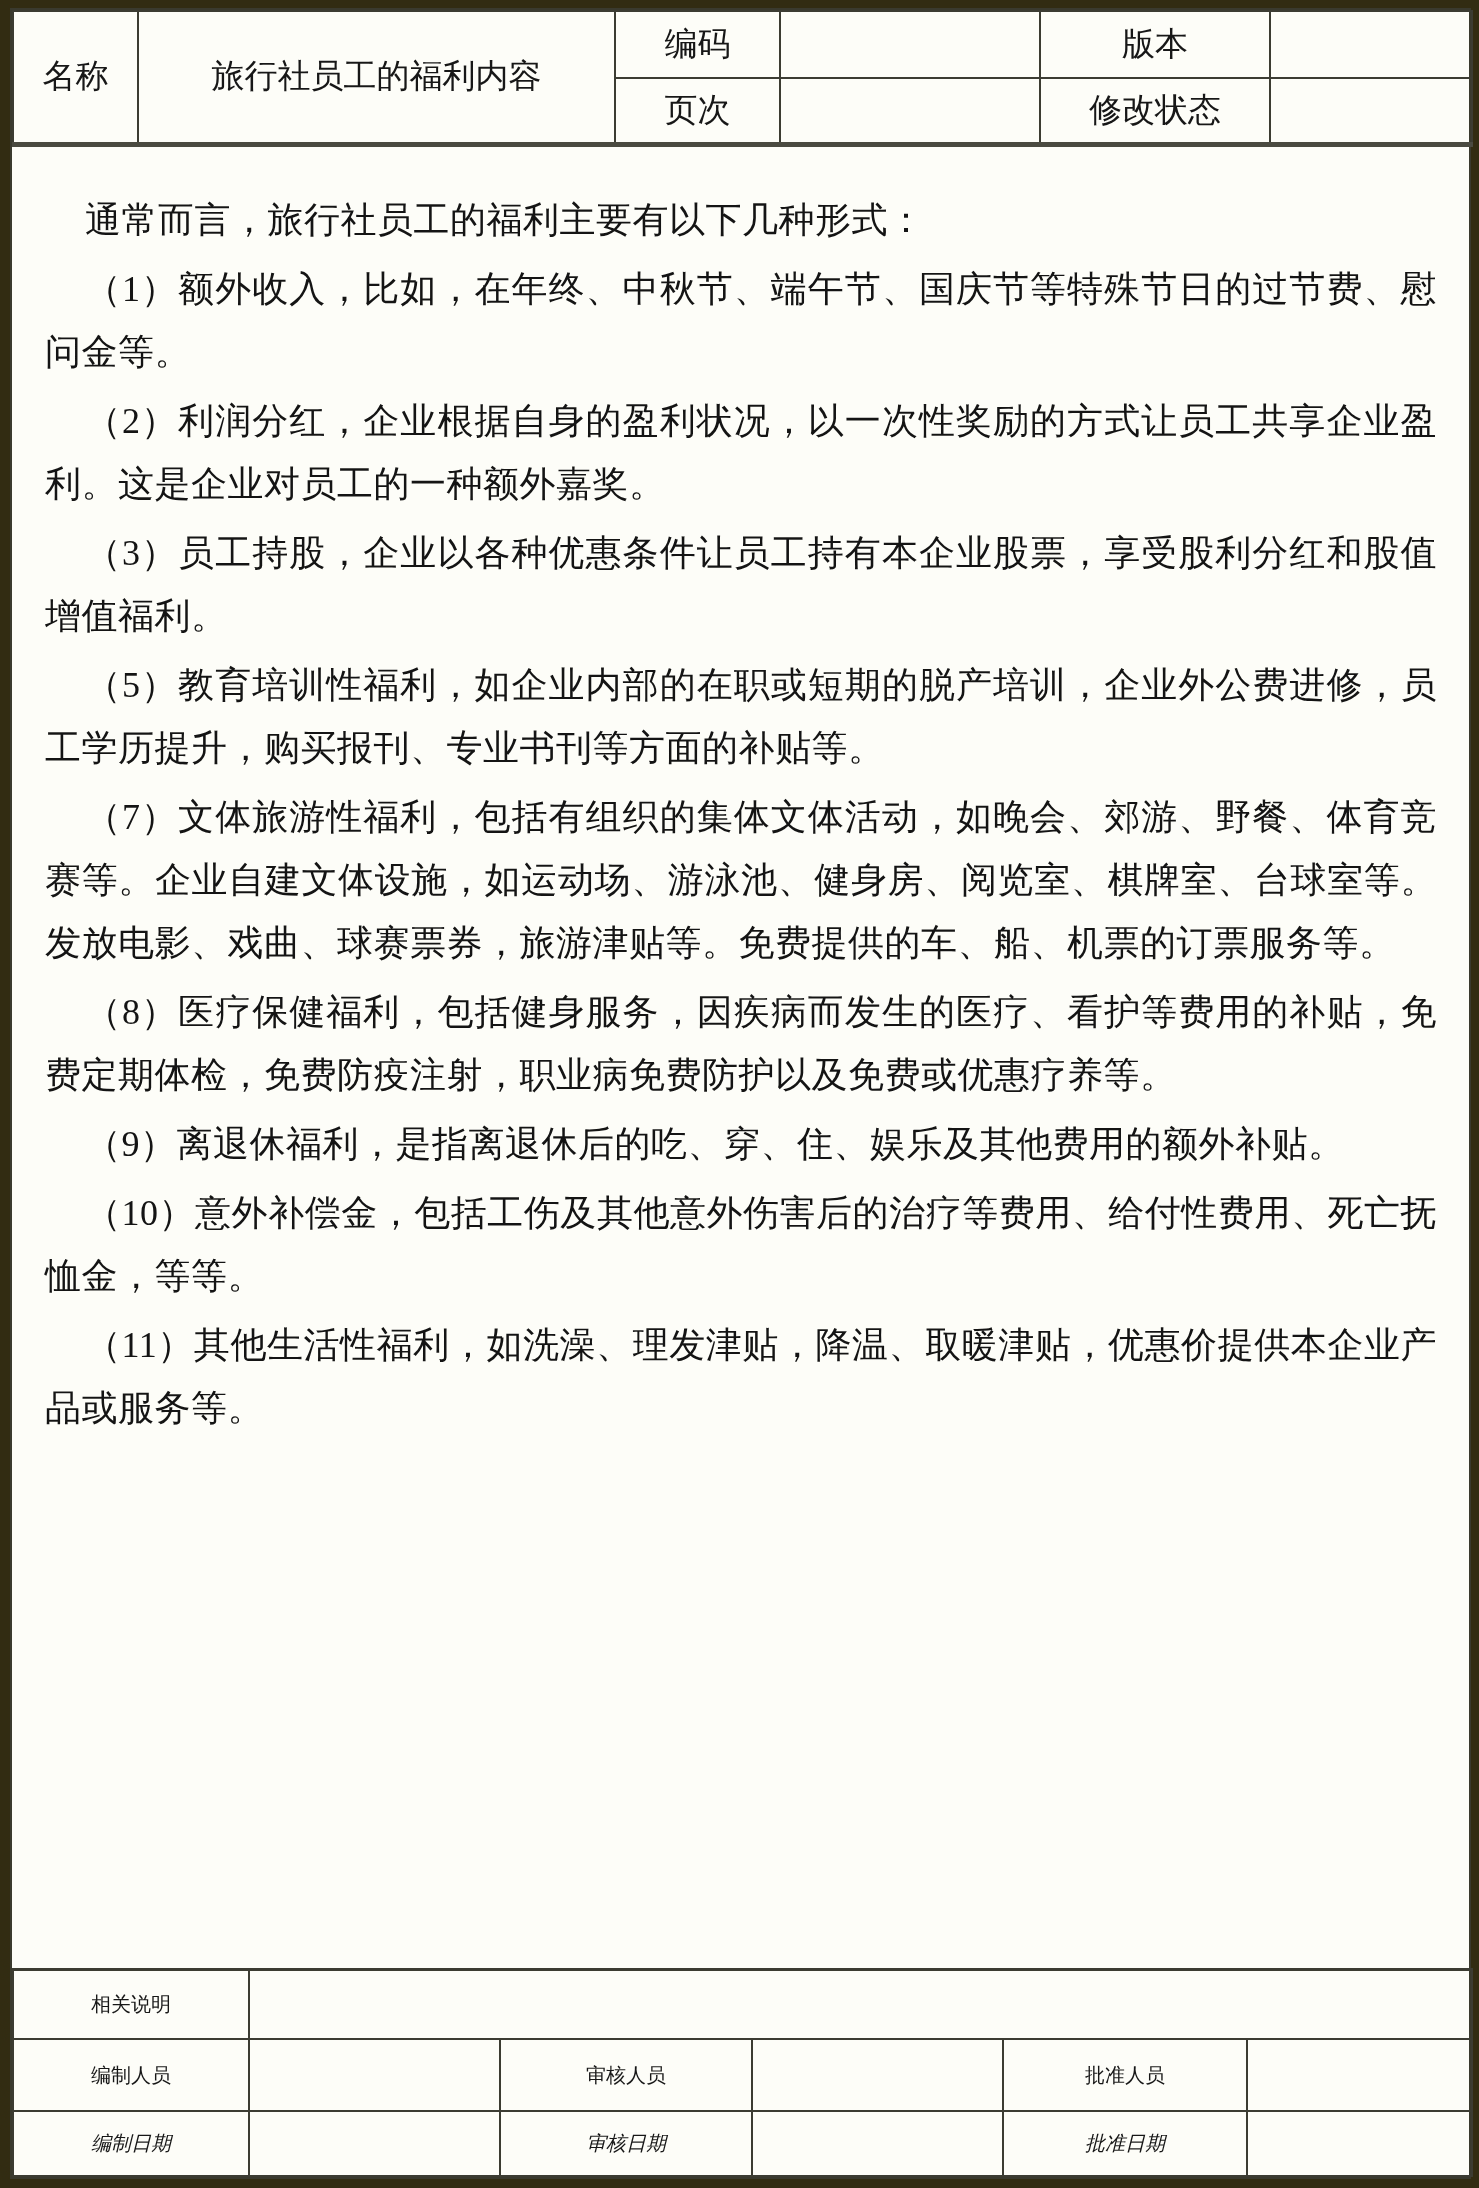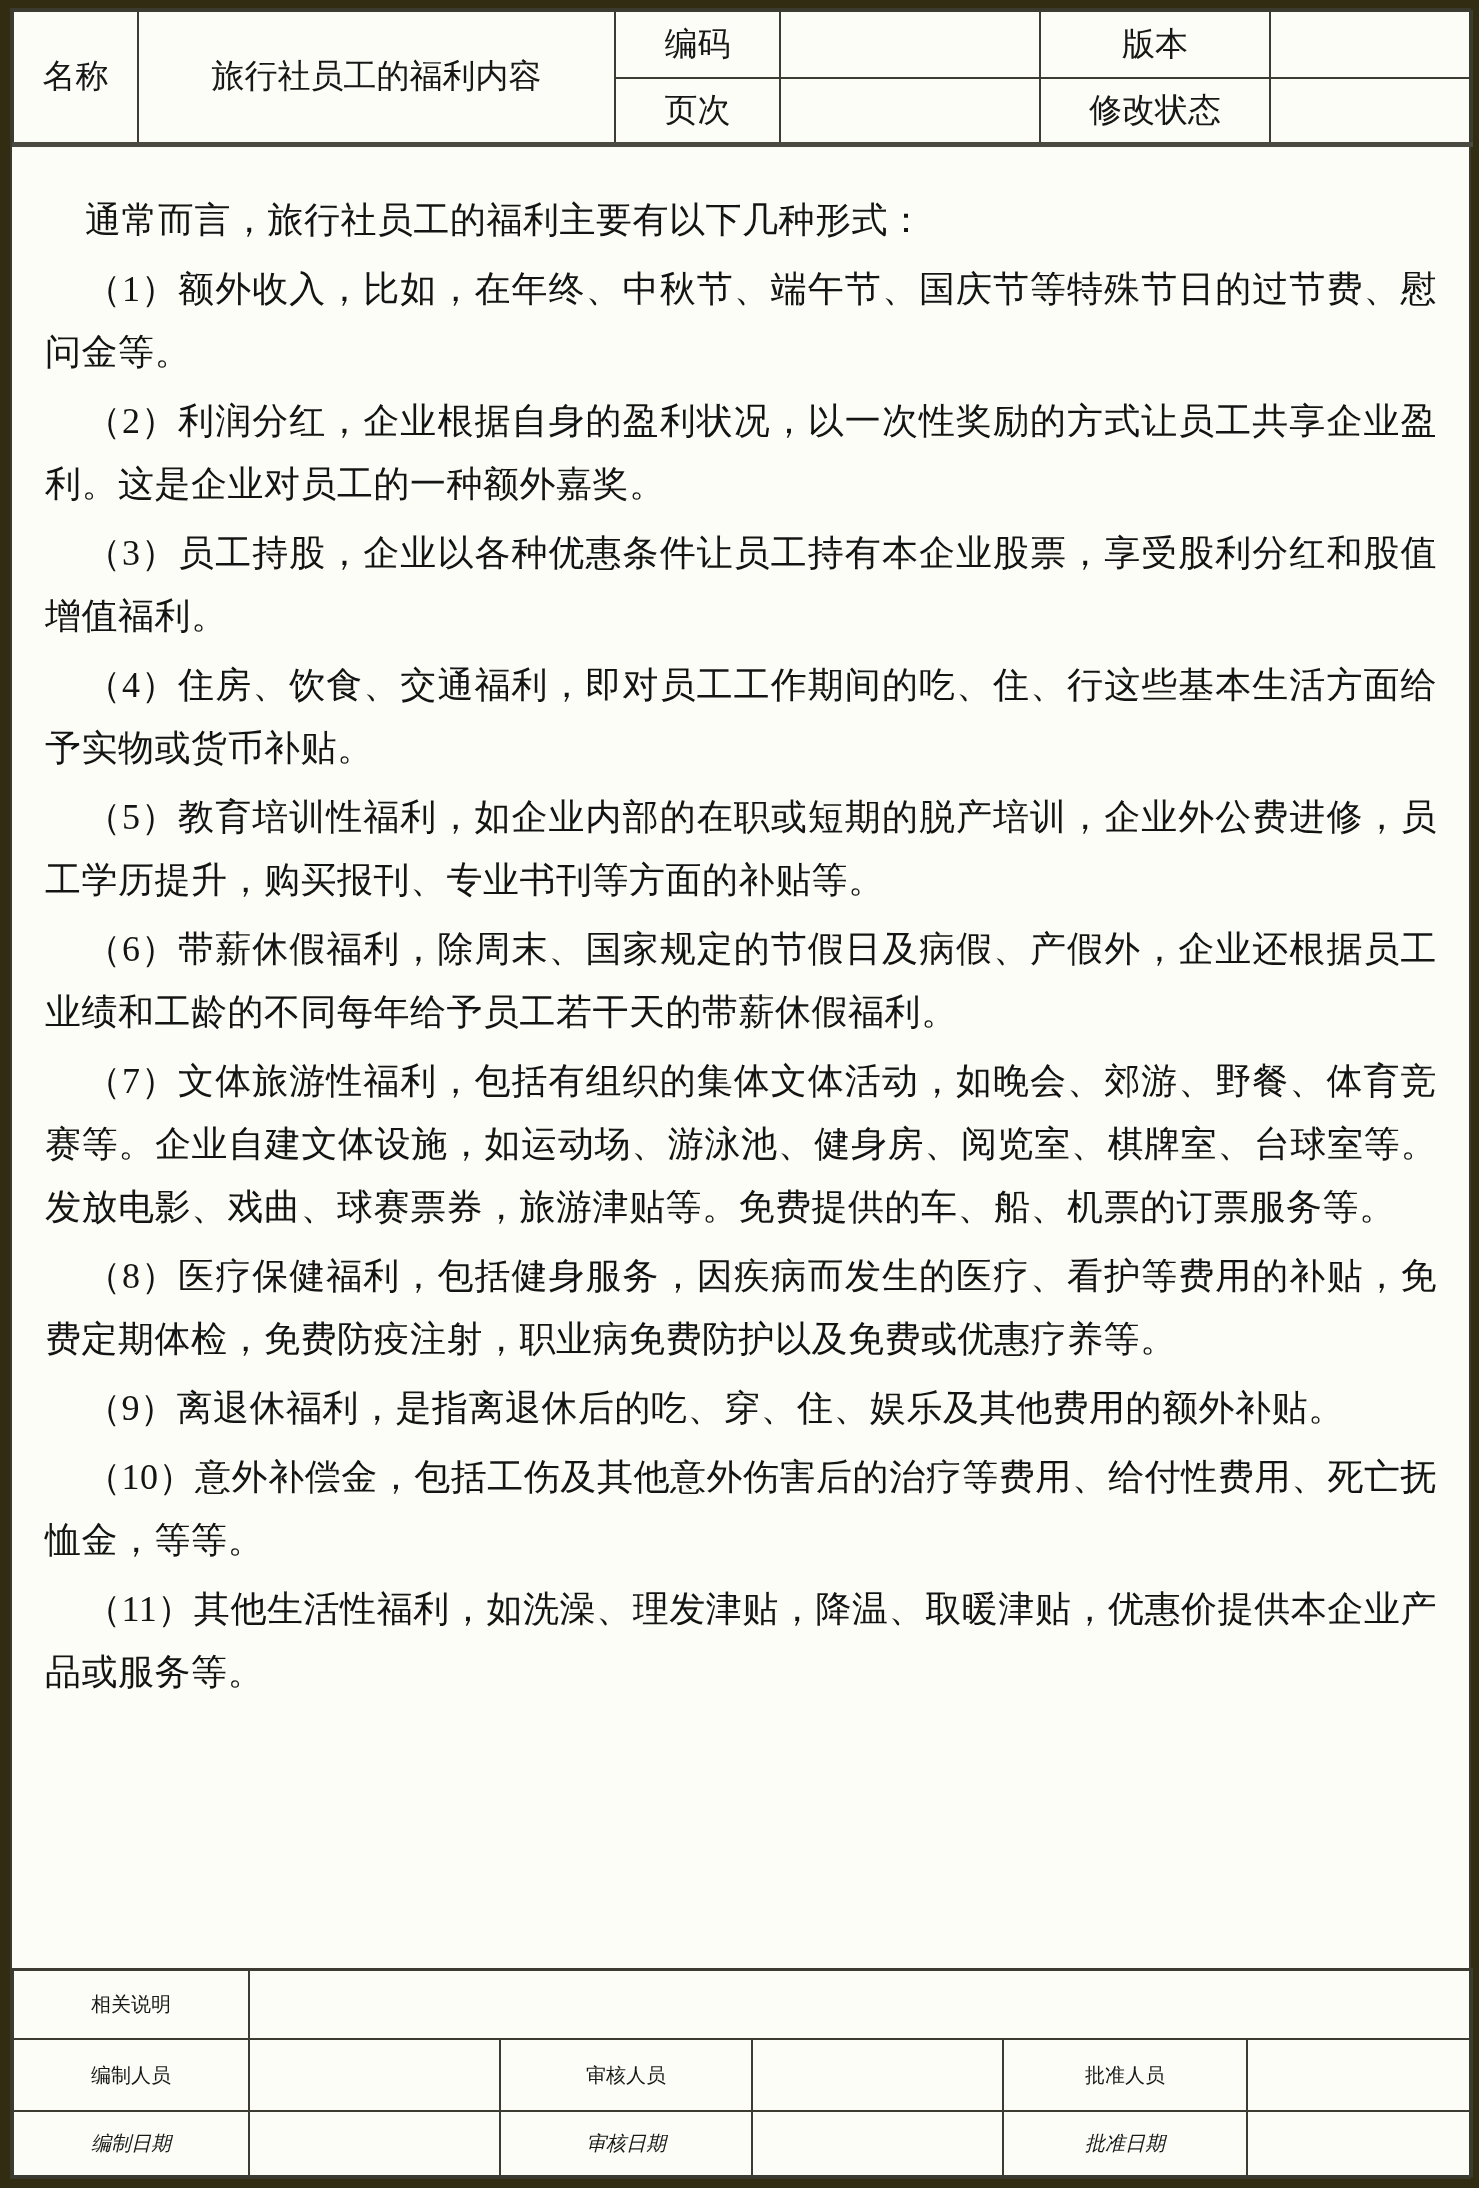--- a/index.html
+++ b/index.html
@@ -83,23 +83,21 @@
         <td></td>
       </tr>
     </tbody>
       </table>
 
     <div class="doc-body">
         <p class="para">通常而言，旅行社员工的福利主要有以下几种形式：</p>
         <p class="para">（1）额外收入，比如，在年终、中秋节、端午节、国庆节等特殊节日的过节费、慰问金等。</p>
         <p class="para">（2）利润分红，企业根据自身的盈利状况，以一次性奖励的方式让员工共享企业盈利。这是企业对员工的一种额外嘉奖。</p>
         <p class="para">（3）员工持股，企业以各种优惠条件让员工持有本企业股票，享受股利分红和股值增值福利。</p>
-        <p class="para">（4）住房、饮食、交通福利，即对员工工作期间的吃、住、行这些基本生活方面给予实物或货币补贴。</p>
         <p class="para">（5）教育培训性福利，如企业内部的在职或短期的脱产培训，企业外公费进修，员工学历提升，购买报刊、专业书刊等方面的补贴等。</p>
-        <p class="para">（6）带薪休假福利，除周末、国家规定的节假日及病假、产假外，企业还根据员工业绩和工龄的不同每年给予员工若干天的带薪休假福利。</p>
         <p class="para">（7）文体旅游性福利，包括有组织的集体文体活动，如晚会、郊游、野餐、体育竞赛等。企业自建文体设施，如运动场、游泳池、健身房、阅览室、棋牌室、台球室等。发放电影、戏曲、球赛票券，旅游津贴等。免费提供的车、船、机票的订票服务等。</p>
         <p class="para">（8）医疗保健福利，包括健身服务，因疾病而发生的医疗、看护等费用的补贴，免费定期体检，免费防疫注射，职业病免费防护以及免费或优惠疗养等。</p>
         <p class="para">（9）离退休福利，是指离退休后的吃、穿、住、娱乐及其他费用的额外补贴。</p>
         <p class="para">（10）意外补偿金，包括工伤及其他意外伤害后的治疗等费用、给付性费用、死亡抚恤金，等等。</p>
         <p class="para">（11）其他生活性福利，如洗澡、理发津贴，降温、取暖津贴，优惠价提供本企业产品或服务等。</p>
       </div>
 
     <table class="footer-table">
       <colgroup>
         <col style="width:236px">

